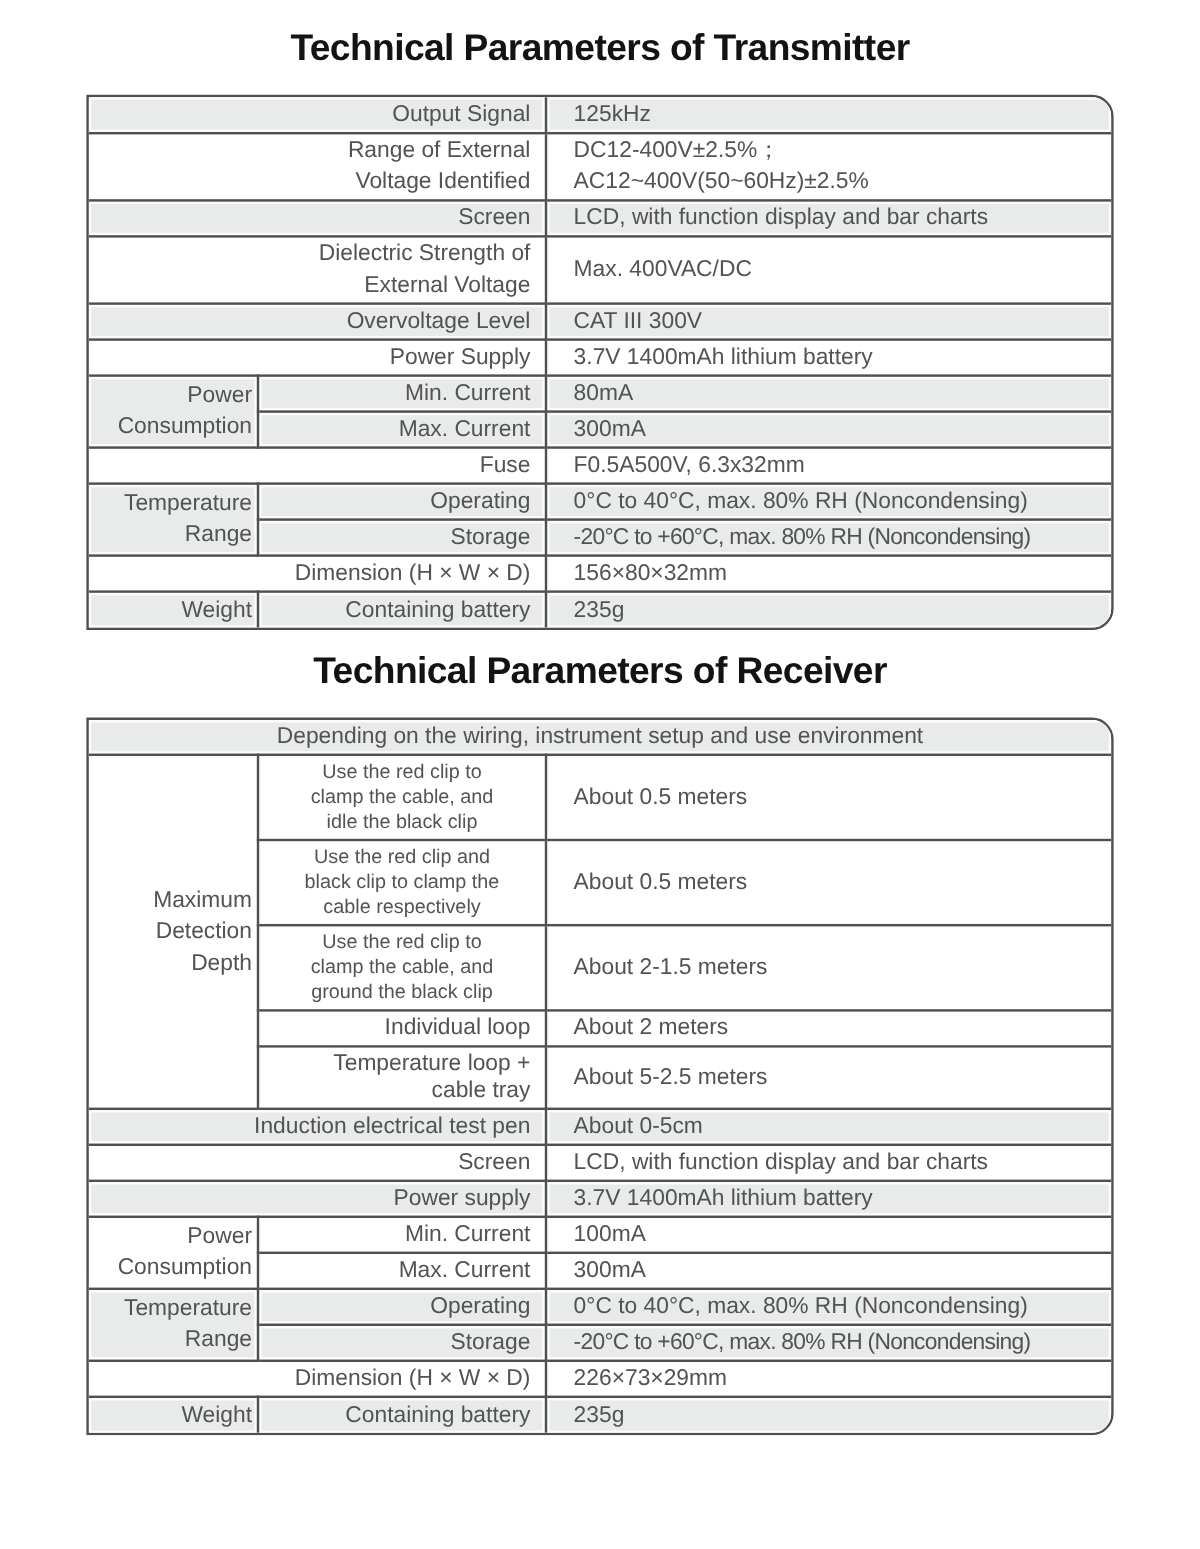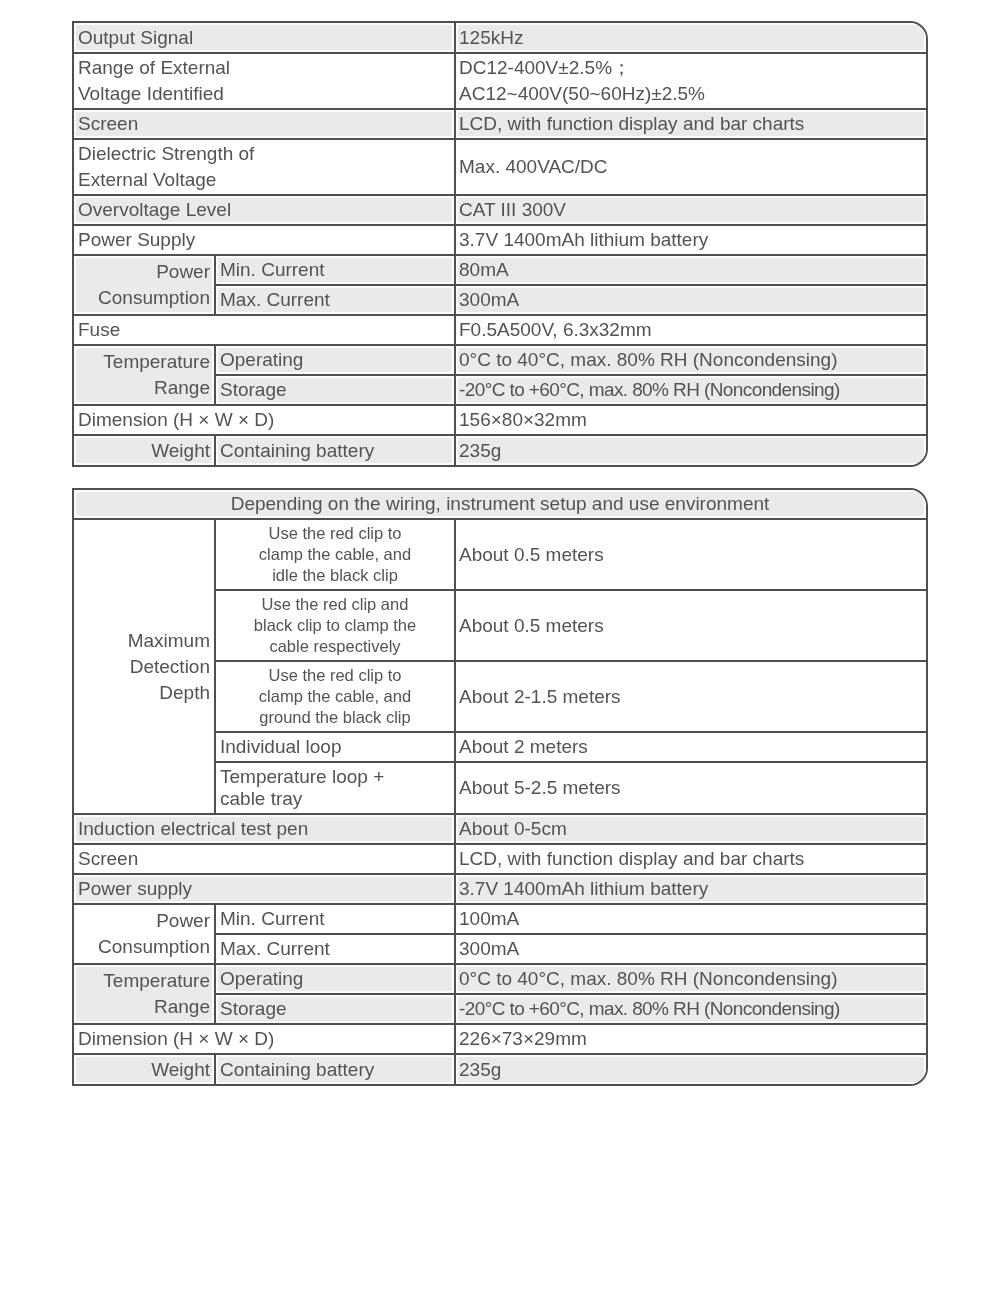--- a/index.html
+++ b/index.html
@@ -43,40 +43,41 @@
     border:2px solid #4e4f51;
     font-size:19px;
     line-height:26px;
     vertical-align:middle;
     white-space:pre-line;
     color:#525356;
     padding:1px 6px;
   }
   .gray { background:#e9eaea; box-shadow:inset 0 0 0 2px #fcfcfc; }
 
-  .label  { text-align:left; padding-right:12px; padding-left:4px; }
-  .value  { text-align:left;  padding-left:3px;  padding-right:6px; }
+  .label  { text-align:right; padding-right:12px; padding-left:4px; }
+  .value  { text-align:left;  padding-left:22px;  padding-right:6px; }
   .group  { text-align:right;  padding-left:8px;   padding-right:4px; }
   .center { text-align:center; }
 
   .small { font-size:16.5px; line-height:21px; }
   .lh22  { line-height:22px; }
   .condensed { letter-spacing:-0.6px; }
 
   tr.h29 { height:29px;border-radius:10px; }
   tr.h30 { height:30px; }
   tr.h52 { height:52px; }
   tr.h56 { height:56px; }
   tr.h71 { height:71px; }
 </style>
 </head>
 <body>
 
 <div class="page">
 
+  <h1 class="doc-title">Technical Parameters of Transmitter</h1>
 
   <div class="tbl-wrap">
     <table>
       <colgroup>
           <col class="c1">
           <col class="c2">
           <col class="c3">
         </colgroup>
       <tbody>
         <tr class="h30">
@@ -136,20 +137,21 @@
         </tr>
         <tr class="h30">
           <td class="group gray">Weight</td>
           <td class="label gray">Containing battery</td>
           <td class="value gray">235g</td>
         </tr>
       </tbody>
     </table>
   </div>
 
+  <h1 class="doc-title second">Technical Parameters of Receiver</h1>
 
   <div class="tbl-wrap">
     <table>
       <colgroup>
           <col class="c1">
           <col class="c2">
           <col class="c3">
         </colgroup>
       <tbody>
         <tr class="h29">

